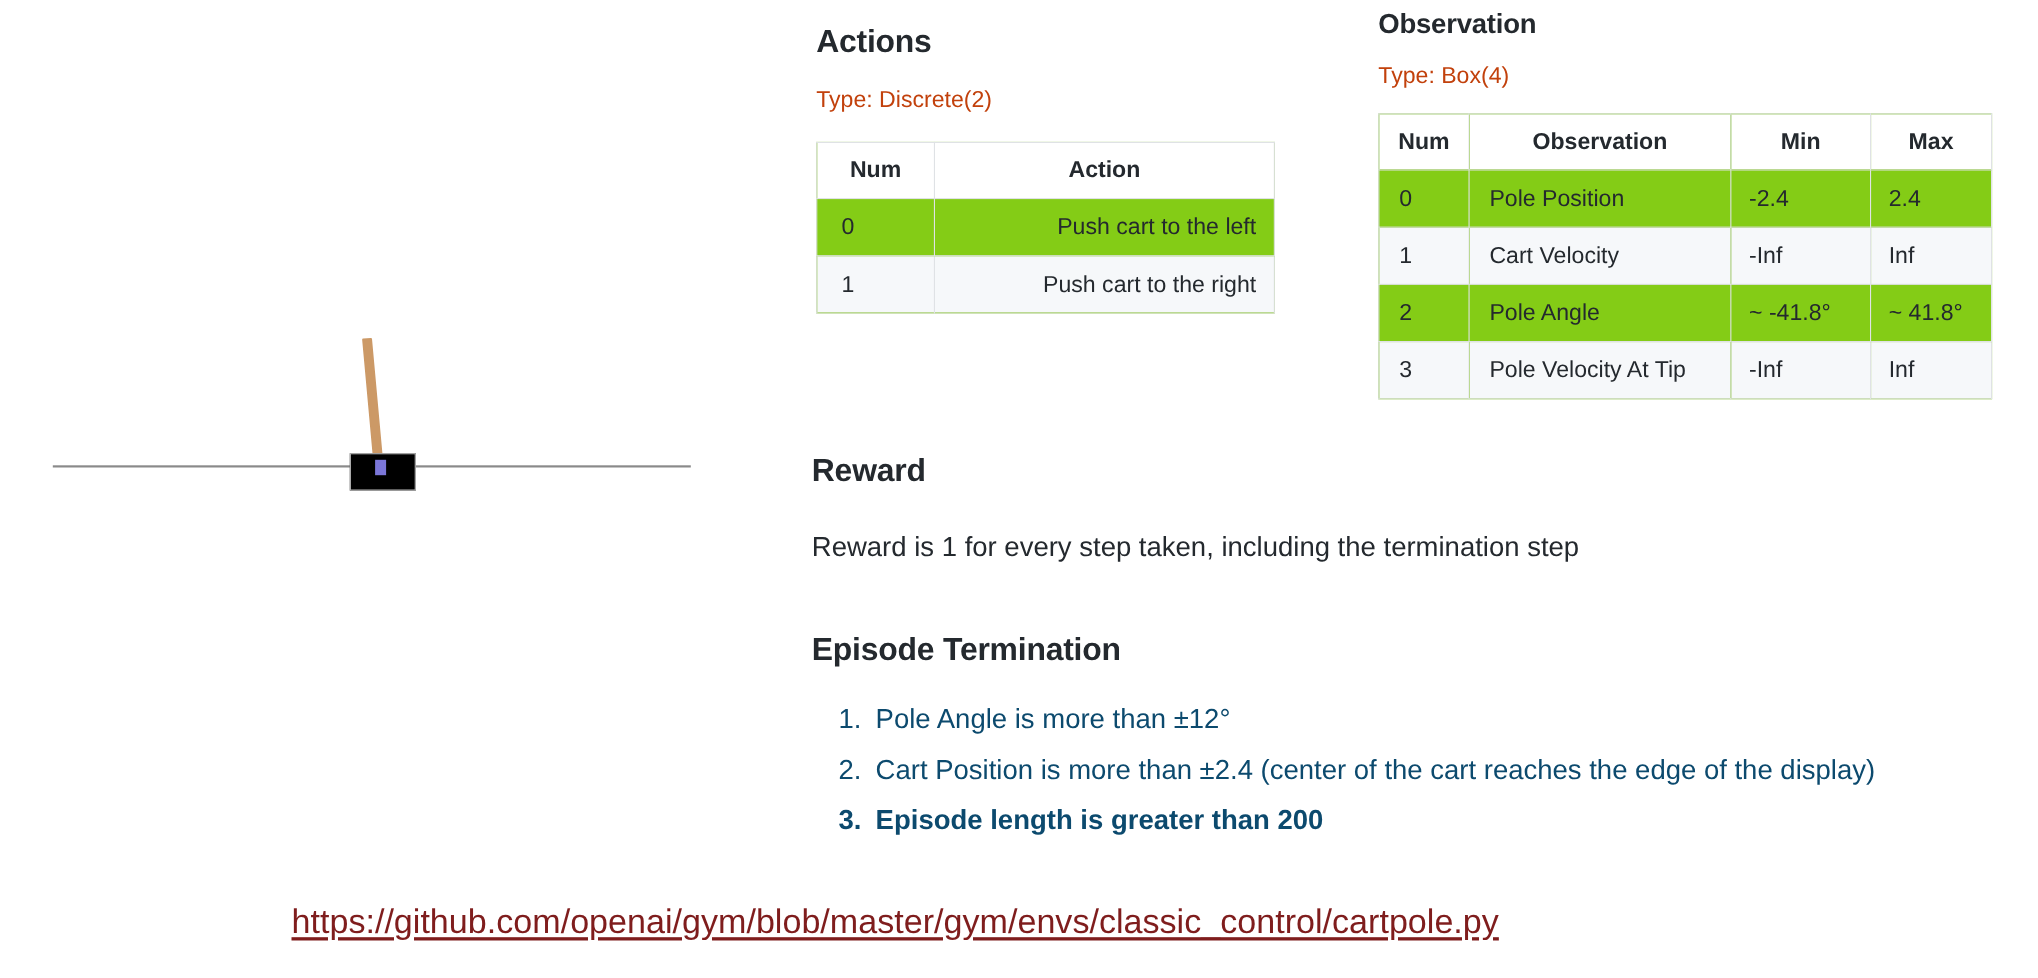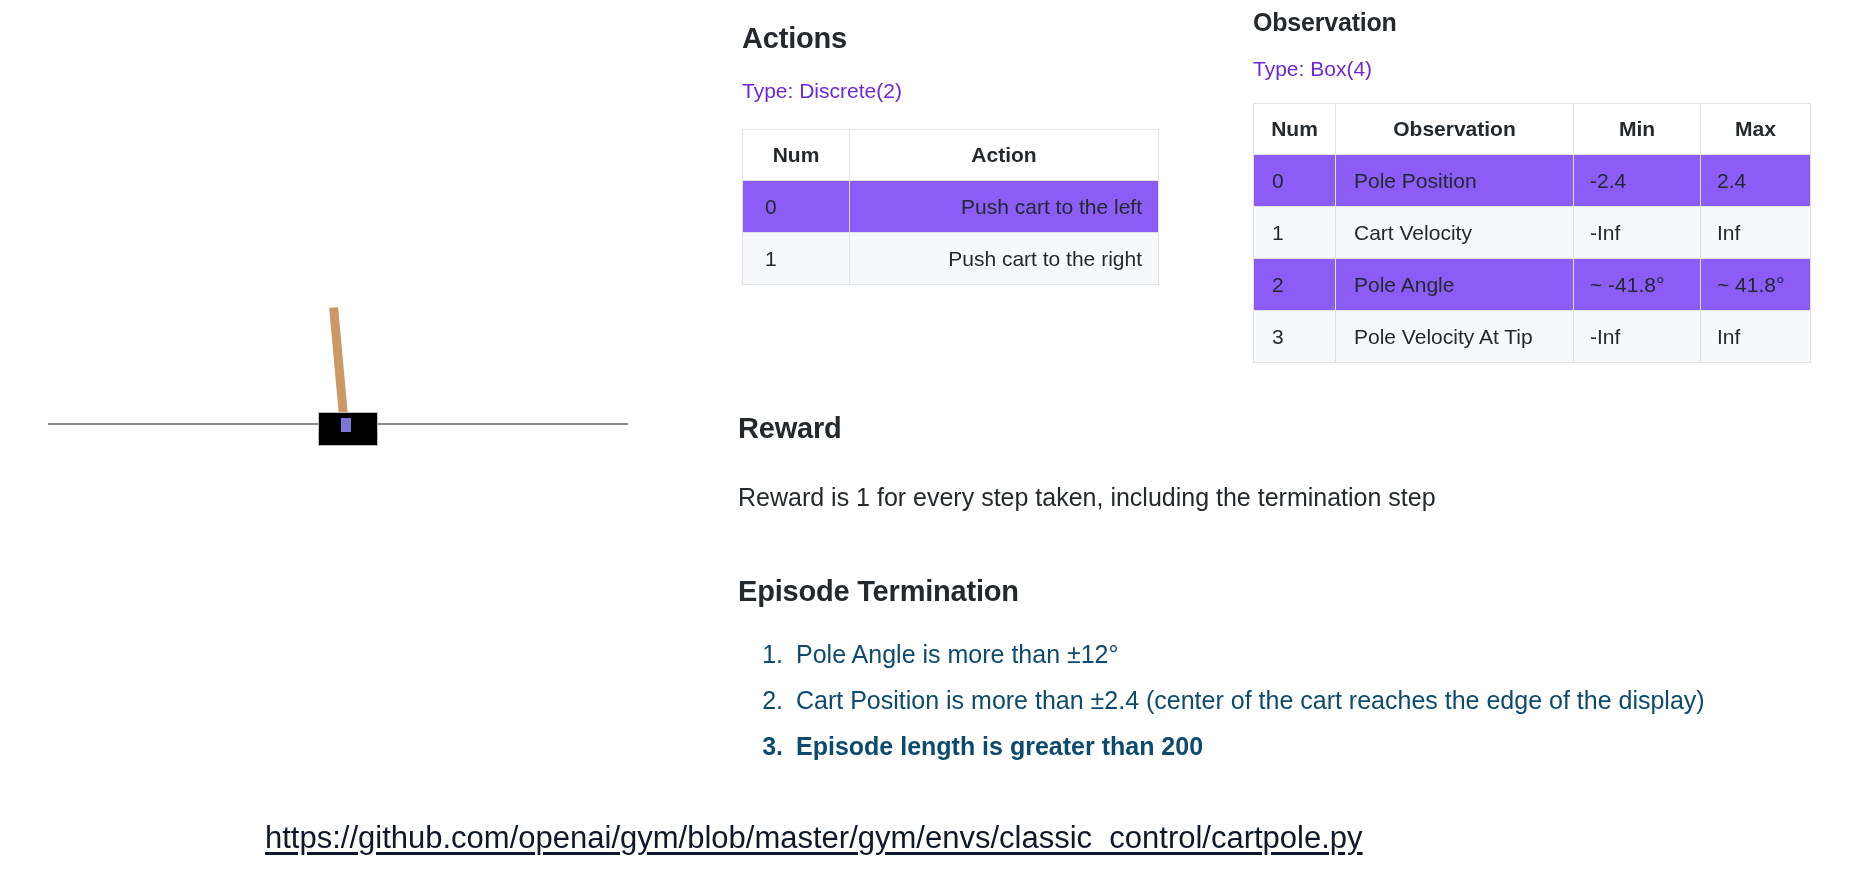--- a/index.html
+++ b/index.html
@@ -75,34 +75,34 @@
   .h-minor {
     font-size: 25px;
     font-weight: bold;
     letter-spacing: -0.2px;
     color: #24292e;
     white-space: nowrap;
   }
   .type-line {
     font-size: 21px;
     font-weight: normal;
-    color: #6d28d9;
+    color: #c2410c;
     white-space: nowrap;
   }
   .body-line {
     font-size: 25px;
     font-weight: normal;
     color: #24292e;
     white-space: nowrap;
   }
 
   
   table.spec-table {
     border-collapse: collapse;
-    background: #8b5cf6;
+    background: #84cc16;
     font-size: 21px;
     table-layout: fixed;
   }
   table.spec-table th,
   table.spec-table td {
     border: 1px solid #dfe2e5;
     color: #24292e;
     white-space: nowrap;
     overflow: hidden;
   }
@@ -167,21 +167,21 @@
     padding-left: 6px;
   }
   ol.termination-list li:last-child { margin-bottom: 0; font-weight: bold; }
 
   
   #source-link {
     position: absolute;
     left: 265px;
     top: 820px;
     font-size: 31px;
-    color: #0f172a;
+    color: #7f1d1d;
     text-decoration: underline;
     text-underline-offset: 4px;
     white-space: nowrap;
     cursor: pointer;
   }
 </style>
 </head>
 <body>
 
 <div id="cartpole-figure">

